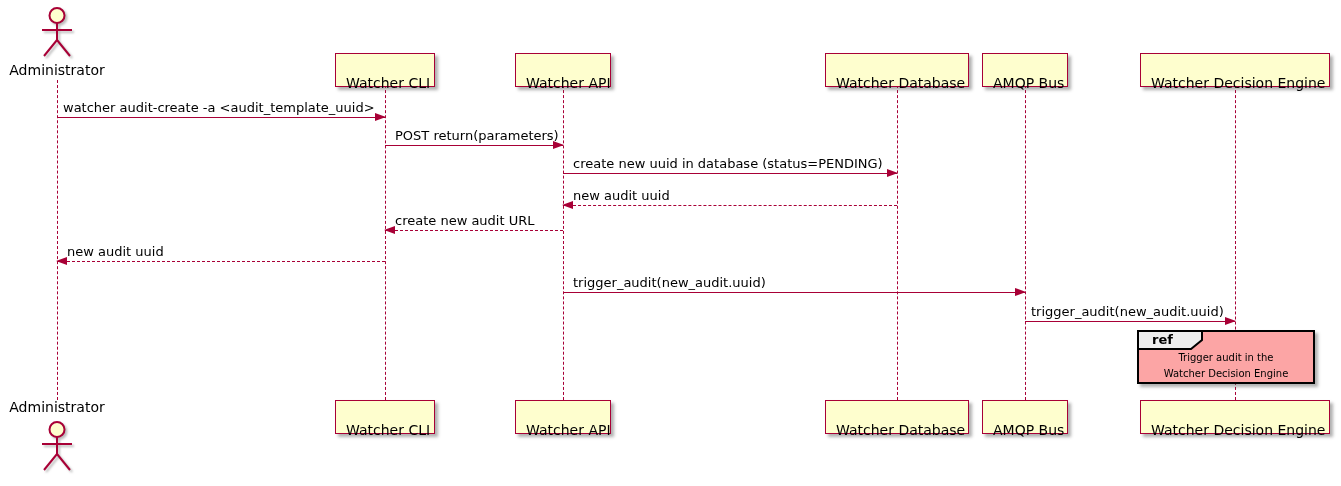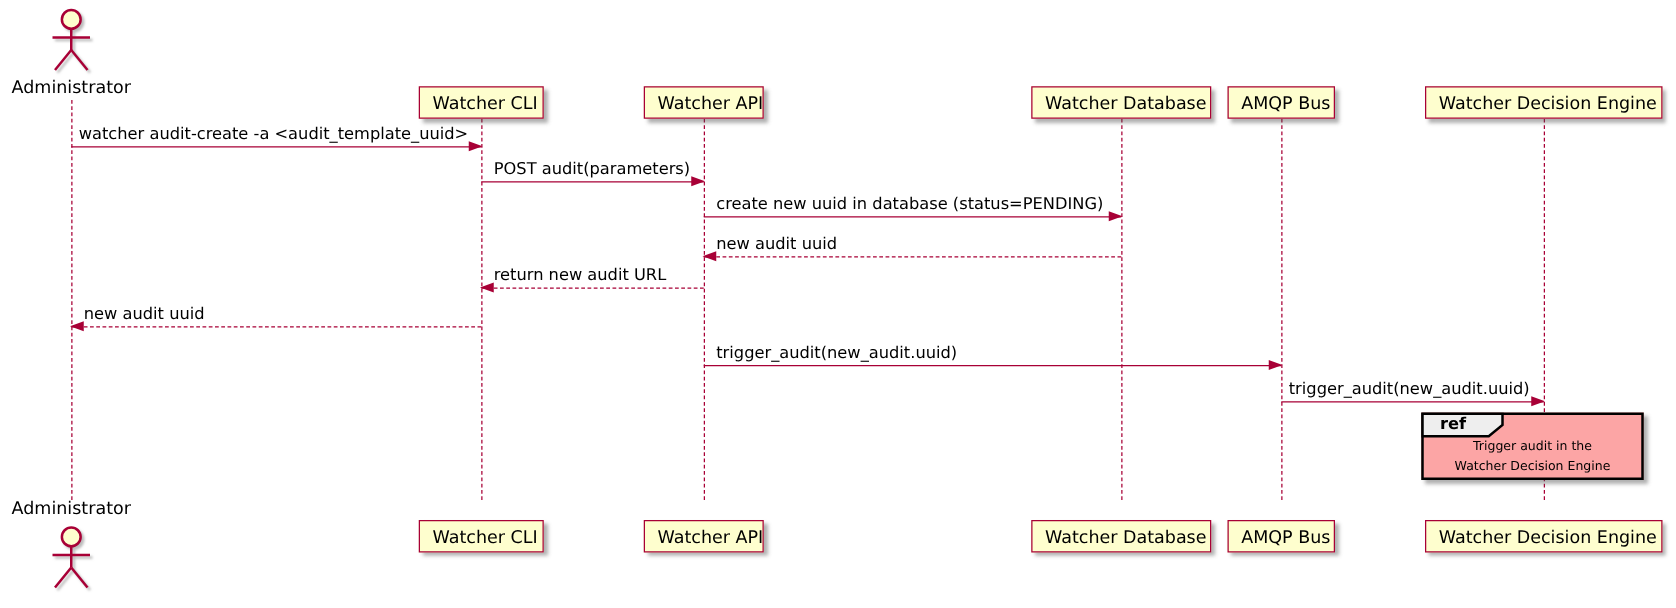--- a/index.html
+++ b/index.html
@@ -19,21 +19,21 @@
     z-index:0;
   }
   
   .pbox{
     position:absolute;height:26px;line-height:26px;
     transform:translateX(-50%);
     background:#FEFECE;
     border:1.5px solid #A80036;
     box-shadow:3px 3px 3px rgba(80,80,80,0.45);
     text-align:center;font-size:14px;white-space:nowrap;
-    padding:0 10px;box-sizing:border-box;z-index:1;margin-top:16px;
+    padding:16px 10px;box-sizing:border-box;z-index:1;
   }
   
   .message{position:absolute;z-index:1;height:1px;}
   .msg-line{position:absolute;left:0;right:0;top:0;height:0;}
   .msg-line.solid{border-top:1.5px solid #A80036;}
   .msg-line.dashed{border-top:1.2px dashed #A80036;}
   .msg-label{
     position:absolute;bottom:3px;left:10px;
     font-size:13px;white-space:nowrap;color:#000;
   }
@@ -100,42 +100,42 @@
   <div class="pbox" style="left:1235px;top:53px;width:190px;">Watcher Decision Engine</div>
 
   <div class="message" style="left:57px;top:117px;width:328px;">
     <div class="msg-label" style="left:6px;margin-top:36px;">watcher audit-create -a &lt;audit_template_uuid&gt;</div>
     <div class="msg-line solid">
         <span class="arrowhead right"></span>
       </div>
   </div>
 
   <div class="message" style="left:385px;top:145px;width:178px;">
-    <div class="msg-label">POST audit(parameters)</div>
+    <div class="msg-label">POST return(parameters)</div>
     <div class="msg-line solid">
         <span class="arrowhead right"></span>
       </div>
   </div>
 
   <div class="message" style="left:563px;top:173px;width:334px;">
     <div class="msg-label">create new uuid in database (status=PENDING)</div>
     <div class="msg-line solid">
         <span class="arrowhead right"></span>
       </div>
   </div>
 
   <div class="message" style="left:563px;top:205px;width:334px;">
     <div class="msg-label">new audit uuid</div>
     <div class="msg-line dashed">
         <span class="arrowhead left"></span>
       </div>
   </div>
 
   <div class="message" style="left:385px;top:230px;width:178px;">
-    <div class="msg-label">return new audit URL</div>
+    <div class="msg-label">create new audit URL</div>
     <div class="msg-line dashed">
         <span class="arrowhead left"></span>
       </div>
   </div>
 
   <div class="message" style="left:57px;top:261px;width:328px;">
     <div class="msg-label">new audit uuid</div>
     <div class="msg-line dashed">
         <span class="arrowhead left"></span>
       </div>

